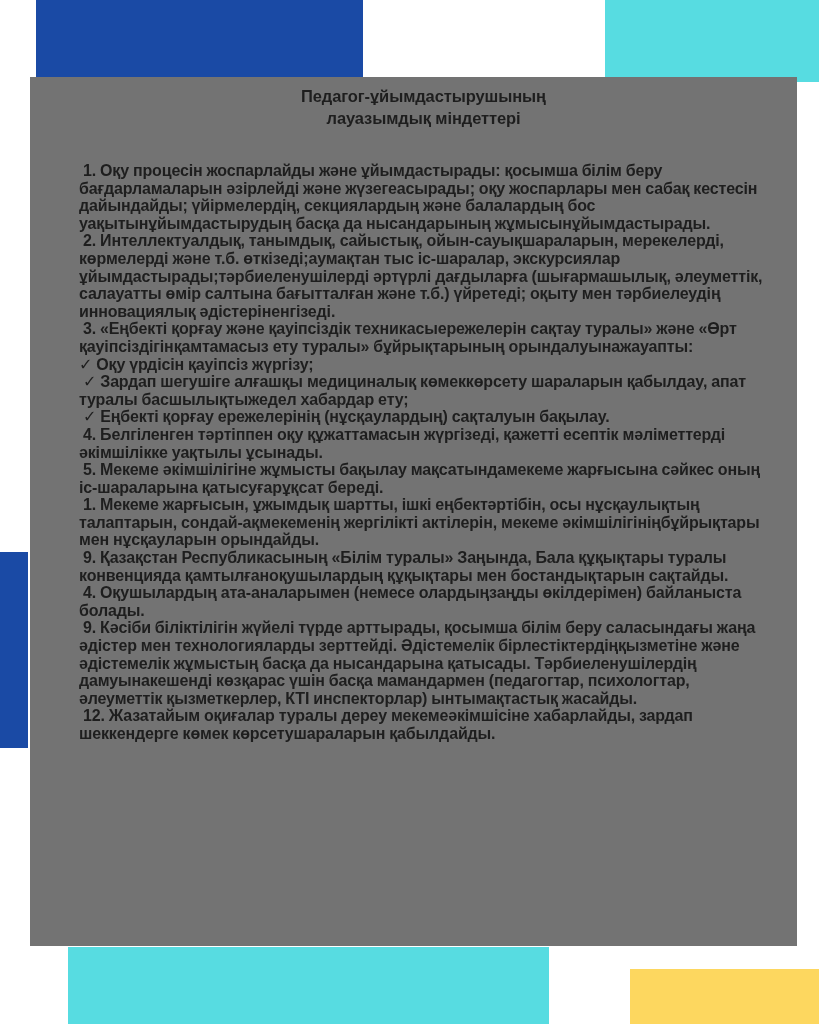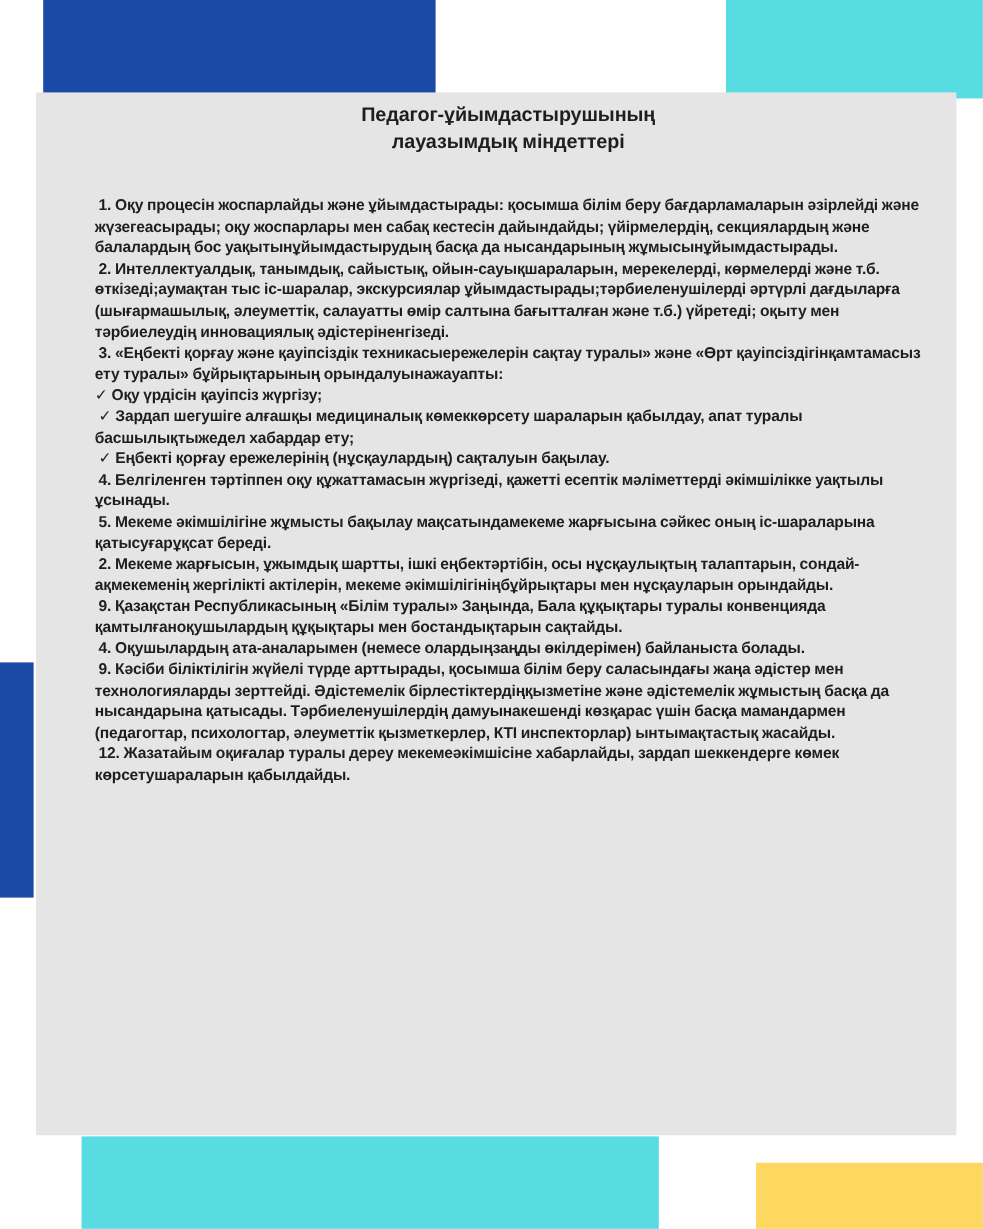--- a/index.html
+++ b/index.html
@@ -18,39 +18,39 @@
   .rect-left-mid   { left: 0;     top: 552px; width: 28px;  height: 196px; background: #1a4aa5; }
   .rect-bottom-cyan{ left: 68px;  top: 947px; width: 481px; height: 77px;  background: #57dce1; }
   .rect-bottom-yel { left: 630px; top: 969px; width: 189px; height: 55px;  background: #fdd75f; }
   .card {
     position: absolute;
     z-index: 2;
     left: 30px;
     top: 77px;
     width: 767px;
     height: 869px;
-    background: #e5e5e5;
+    background: #737373;
     box-sizing: border-box;
     padding: 8px 29px 0 49px;
     color: #1e1e1e;
   }
   .title {
     text-align: center;
     font-weight: 700;
     font-size: 16.5px;
     line-height: 22px;
     letter-spacing: -0.1px;
   }
   .body-text {
     margin-top: 33px;
   }
   .para {
     margin: 0;
     font-weight: 700;
-    font-size: 13px;
+    font-size: 16px;
     line-height: 17.6px;
     letter-spacing: -0.15px;
     white-space: pre-wrap;
     word-spacing: -0.3px;
   }
 </style>
 </head>
 <body>
 
 <div class="page">
@@ -68,21 +68,21 @@
     </div>
     <div class="body-text">
       <p class="para"> 1. Оқу процесін жоспарлайды және ұйымдастырады: қосымша білім беру бағдарламаларын әзірлейді және жүзегеасырады; оқу жоспарлары мен сабақ кестесін дайындайды; үйірмелердің, секциялардың және балалардың бос уақытынұйымдастырудың басқа да нысандарының жұмысынұйымдастырады.</p>
       <p class="para"> 2. Интеллектуалдық, танымдық, сайыстық, ойын-сауықшараларын, мерекелерді, көрмелерді және т.б. өткізеді;аумақтан тыс іс-шаралар, экскурсиялар ұйымдастырады;тәрбиеленушілерді әртүрлі дағдыларға (шығармашылық, әлеуметтік, салауатты өмір салтына бағытталған және т.б.) үйретеді; оқыту мен тәрбиелеудің инновациялық әдістеріненгізеді.</p>
       <p class="para"> 3. «Еңбекті қорғау және қауіпсіздік техникасыережелерін сақтау туралы» және «Өрт қауіпсіздігінқамтамасыз ету туралы» бұйрықтарының орындалуынажауапты:</p>
       <p class="para">✓ Оқу үрдісін қауіпсіз жүргізу;</p>
       <p class="para"> ✓ Зардап шегушіге алғашқы медициналық көмеккөрсету шараларын қабылдау, апат туралы басшылықтыжедел хабардар ету;</p>
       <p class="para"> ✓ Еңбекті қорғау ережелерінің (нұсқаулардың) сақталуын бақылау.</p>
       <p class="para"> 4. Белгіленген тәртіппен оқу құжаттамасын жүргізеді, қажетті есептік мәліметтерді әкімшілікке уақтылы ұсынады.</p>
       <p class="para"> 5. Мекеме әкімшілігіне жұмысты бақылау мақсатындамекеме жарғысына сәйкес оның іс-шараларына қатысуғарұқсат береді.</p>
-      <p class="para"> 2. Мекеме жарғысын, ұжымдық шартты, ішкі еңбектәртібін, осы нұсқаулықтың талаптарын, сондай-ақмекеменің жергілікті актілерін, мекеме әкімшілігініңбұйрықтары мен нұсқауларын орындайды.</p>
+      <p class="para"> 1. Мекеме жарғысын, ұжымдық шартты, ішкі еңбектәртібін, осы нұсқаулықтың талаптарын, сондай-ақмекеменің жергілікті актілерін, мекеме әкімшілігініңбұйрықтары мен нұсқауларын орындайды.</p>
       <p class="para"> 9. Қазақстан Республикасының «Білім туралы» Заңында, Бала құқықтары туралы конвенцияда қамтылғаноқушылардың құқықтары мен бостандықтарын сақтайды.</p>
       <p class="para"> 4. Оқушылардың ата-аналарымен (немесе олардыңзаңды өкілдерімен) байланыста болады.</p>
       <p class="para"> 9. Кәсіби біліктілігін жүйелі түрде арттырады, қосымша білім беру саласындағы жаңа әдістер мен технологияларды зерттейді. Әдістемелік бірлестіктердіңқызметіне және әдістемелік жұмыстың басқа да нысандарына қатысады. Тәрбиеленушілердің дамуынакешенді көзқарас үшін басқа мамандармен (педагогтар, психологтар, әлеуметтік қызметкерлер, КТІ инспекторлар) ынтымақтастық жасайды.</p>
       <p class="para"> 12. Жазатайым оқиғалар туралы дереу мекемеәкімшісіне хабарлайды, зардап шеккендерге көмек көрсетушараларын қабылдайды.</p>
     </div>
   </div>
 
 </div>
 
 </body></html>

